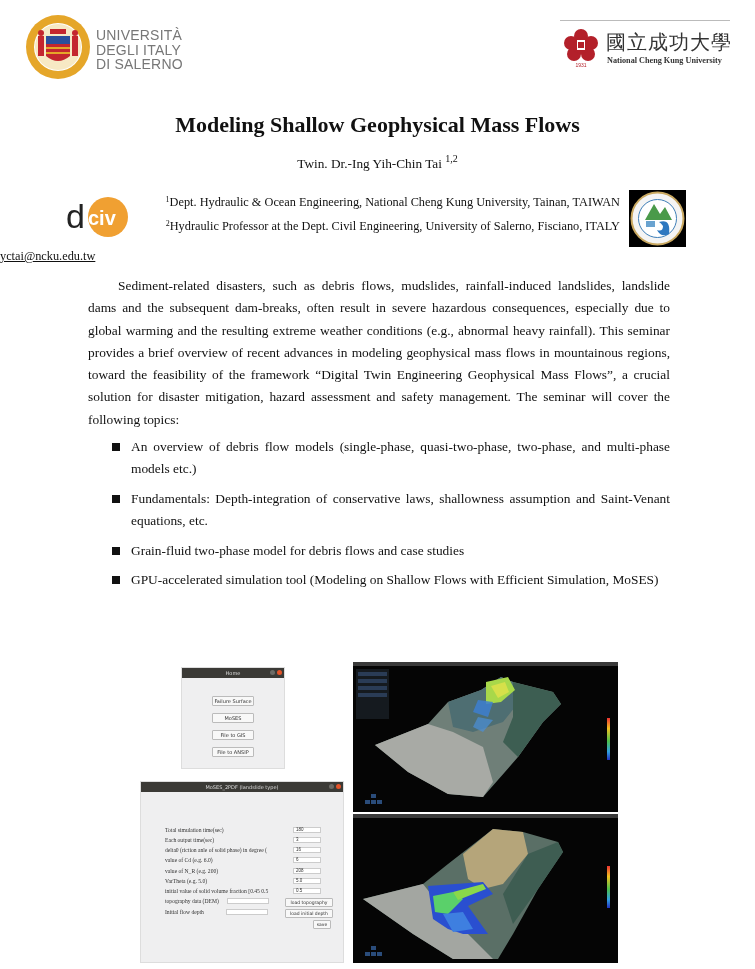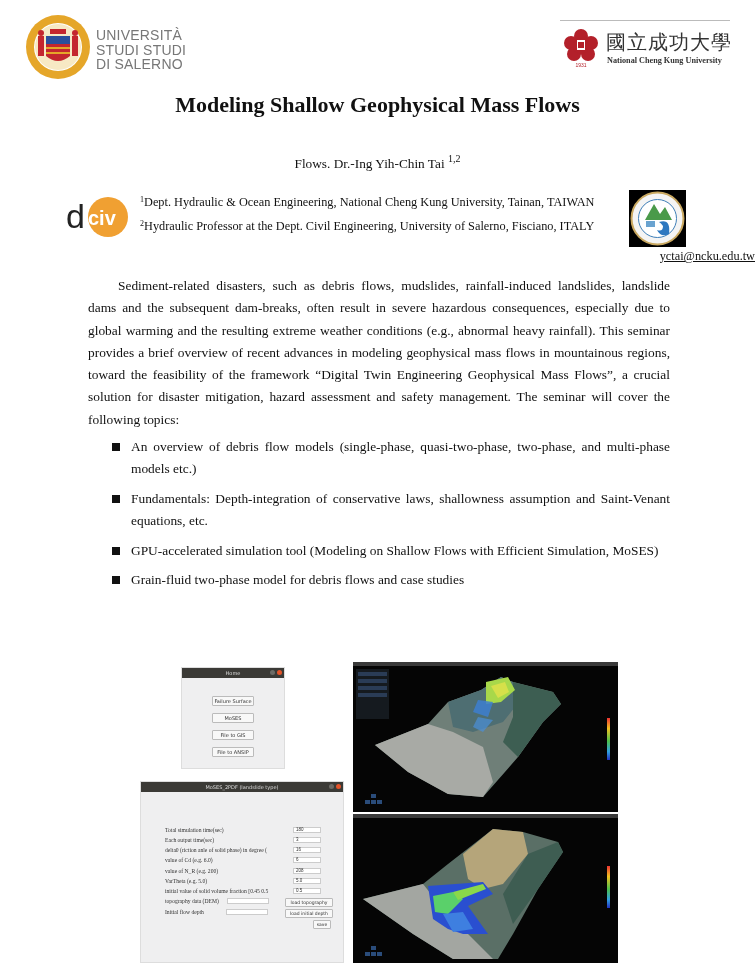--- a/index.html
+++ b/index.html
@@ -7,32 +7,32 @@
   body { position: relative; font-family: "Liberation Serif", "DejaVu Serif", serif; color: #111; }
 
   
   .unisa-logo { position: absolute; left: 25px; top: 14px; width: 66px; height: 66px; }
   .unisa-text { position: absolute; left: 96px; top: 28px; font-family: "Liberation Sans", "DejaVu Sans", sans-serif; color: #777; font-size: 14px; line-height: 14.5px; letter-spacing: 0.2px; }
   .ncku-line { position: absolute; left: 560px; top: 20px; width: 170px; height: 1px; background: #bbb; }
   .ncku-emblem { position: absolute; left: 563px; top: 28px; width: 36px; height: 40px; }
   .ncku-chinese { position: absolute; left: 606px; top: 27px; font-family: Liberation Serif, serif; font-size: 20px; color: #333; letter-spacing: 1px; line-height: 30px; }
   .ncku-english { position: absolute; left: 607px; top: 56px; font-family: "Liberation Serif", serif; font-weight: bold; font-size: 8.2px; color: #333; text-align: center; }
 
-  .title { position: absolute; left: 0; width: 755px; top: 92px; text-align: center; font-size: 22px; font-weight: bold; color: #111; }
+  .title { position: absolute; left: 0; width: 755px; top: 112px; text-align: center; font-size: 22px; font-weight: bold; color: #111; }
   .author { position: absolute; left: 0; width: 755px; top: 153px; text-align: center; font-size: 13.3px; }
   .author sup { font-size: 10px; vertical-align: 6px; }
 
   .dciv-logo { position: absolute; left: 66px; top: 195px; width: 62px; height: 44px; }
-  .affil { position: absolute; left: 140px; width: 480px; text-align: left; font-size: 12.3px; }
+  .affil { position: absolute; left: 140px; width: 480px; text-align: right; font-size: 12.3px; }
   .affil sup { font-size: 8px; vertical-align: 4px; }
   .affil1 { top: 195px; }
   .affil2 { top: 219px; }
   .seal { position: absolute; left: 629px; top: 190px; width: 57px; height: 57px; background: #000; }
 
-  .email { position: absolute; left: 0; width: 755px; top: 249px; text-align: right; font-size: 12.3px; }
+  .email { position: absolute; left: 0; width: 755px; top: 249px; text-align: left; font-size: 12.3px; }
   .email a { color: #111; text-decoration: underline; }
 
   .abstract { position: absolute; left: 88px; width: 582px; top: 275px; font-size: 13.4px; line-height: 22.3px; text-align: justify; text-indent: 30px; }
 
   .topics { position: absolute; left: 110px; width: 560px; top: 436px; list-style: none; }
   .topics li { position: relative; padding-left: 21px; font-size: 13.4px; line-height: 22.3px; text-align: justify; margin-bottom: 7.3px; }
   .topics li .bullet { position: absolute; left: 2px; top: 7px; width: 8px; height: 8px; background: #111; }
 
   
   .home-win { position: absolute; left: 181px; top: 667px; width: 104px; height: 102px; background: #efeff0; border: 1px solid #ddd; }
@@ -72,21 +72,21 @@
   <rect x="21" y="33" width="24" height="2" fill="#e5a629"></rect>
   <rect x="21" y="38" width="24" height="2" fill="#e5a629"></rect>
   <rect x="13" y="22" width="6" height="20" fill="#c4262e"></rect>
   <rect x="47" y="22" width="6" height="20" fill="#c4262e"></rect>
   <circle cx="16" cy="19" r="3" fill="#c4262e"></circle>
   <circle cx="50" cy="19" r="3" fill="#c4262e"></circle>
   <rect x="25" y="15" width="16" height="5" fill="#c4262e"></rect>
 </svg>
 <div class="unisa-text">
   <div>UNIVERSITÀ</div>
-  <div>STUDI STUDI</div>
+  <div>DEGLI ITALY</div>
   <div>DI SALERNO</div>
 </div>
 
 <div class="ncku-line"></div>
 <svg class="ncku-emblem" viewBox="0 0 36 40">
   <g fill="#b3202a">
     <circle cx="18" cy="8" r="7"></circle>
     <circle cx="8" cy="15" r="7"></circle>
     <circle cx="28" cy="15" r="7"></circle>
     <circle cx="11" cy="26" r="7"></circle>
@@ -95,21 +95,21 @@
   </g>
   <rect x="14" y="12" width="8" height="10" fill="#fff"></rect>
   <rect x="15" y="14" width="6" height="6" fill="#b3202a"></rect>
   <text x="18" y="39" font-size="5" text-anchor="middle" fill="#b3202a" font-family="Liberation Sans, sans-serif">1931</text>
 </svg>
 <div class="ncku-chinese">國立成功大學</div>
 <div class="ncku-english">National Cheng Kung University</div>
 
 <div class="title">Modeling Shallow Geophysical Mass Flows</div>
 <div class="author">
-  <span>Flows. Dr.-Ing Yih-Chin Tai</span>
+  <span>Twin. Dr.-Ing Yih-Chin Tai</span>
   <sup>1,2</sup>
 </div>
 
 <svg class="dciv-logo" viewBox="0 0 62 44">
   <circle cx="42" cy="22" r="20" fill="#f0a032"></circle>
   <text x="0" y="33" font-size="34" font-family="Liberation Sans, sans-serif" fill="#222">d</text>
   <text x="22" y="30" font-size="20" font-weight="bold" font-family="Liberation Sans, sans-serif" fill="#fff">civ</text>
 </svg>
 
 <div class="affil affil1">
@@ -130,22 +130,22 @@
 
 <div class="email">
   <a>yctai@ncku.edu.tw</a>
 </div>
 
 <p class="abstract">Sediment-related disasters, such as debris flows, mudslides, rainfall-induced landslides, landslide dams and the subsequent dam-breaks, often result in severe hazardous consequences, especially due to global warming and the resulting extreme weather conditions (e.g., abnormal heavy rainfall). This seminar provides a brief overview of recent advances in modeling geophysical mass flows in mountainous regions, toward the feasibility of the framework “Digital Twin Engineering Geophysical Mass Flows”, a crucial solution for disaster mitigation, hazard assessment and safety management. The seminar will cover the following topics:</p>
 
 <ul class="topics">
   <li><span class="bullet"></span><span>An overview of debris flow models (single-phase, quasi-two-phase, two-phase, and multi-phase models etc.)</span></li>
   <li><span class="bullet"></span><span>Fundamentals: Depth-integration of conservative laws, shallowness assumption and Saint-Venant equations, etc.</span></li>
+  <li><span class="bullet"></span><span>Grain-fluid two-phase model for debris flows and case studies</span></li>
   <li><span class="bullet"></span><span>GPU-accelerated simulation tool (Modeling on Shallow Flows with Efficient Simulation, MoSES)</span></li>
-  <li><span class="bullet"></span><span>Grain-fluid two-phase model for debris flows and case studies</span></li>
 </ul>
 
 <div class="home-win">
   <div class="home-titlebar">
     <span>Home</span>
     <span class="tb-min"></span>
     <span class="tb-close"></span>
   </div>
   <div class="home-btn" style="top:28px;">Failure Surface</div>
   <div class="home-btn" style="top:45px;">MoSES</div>

